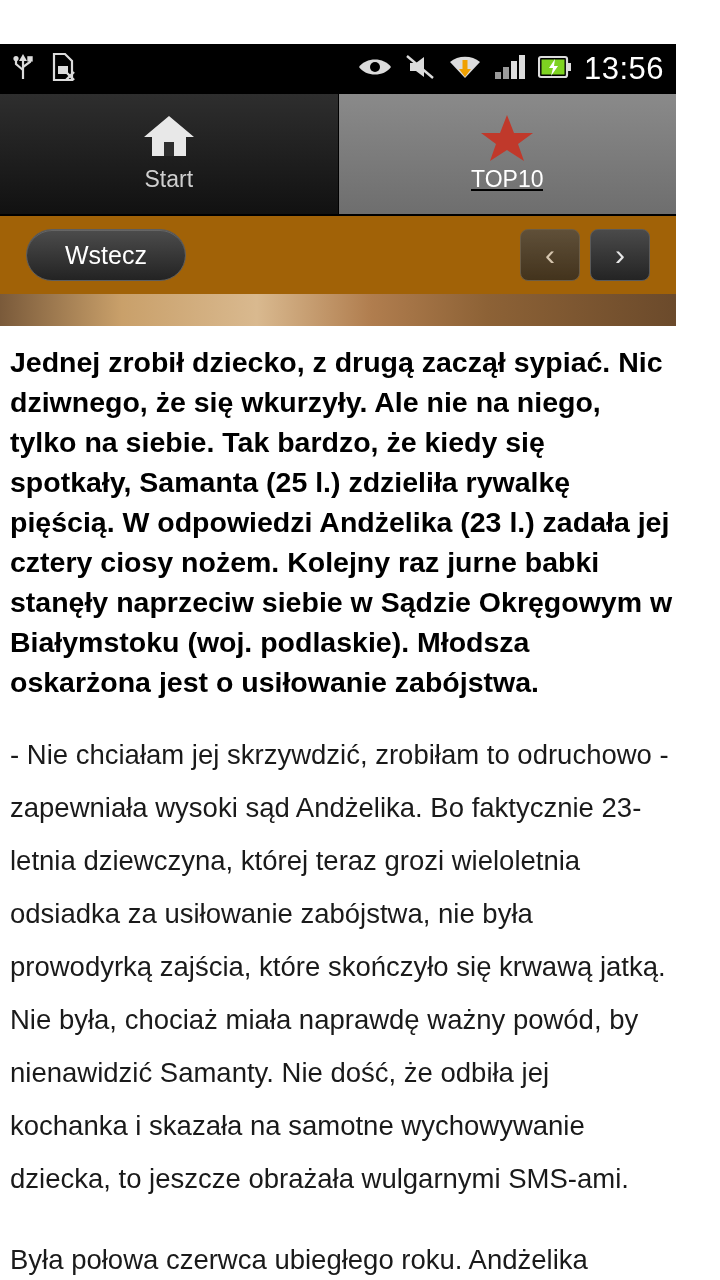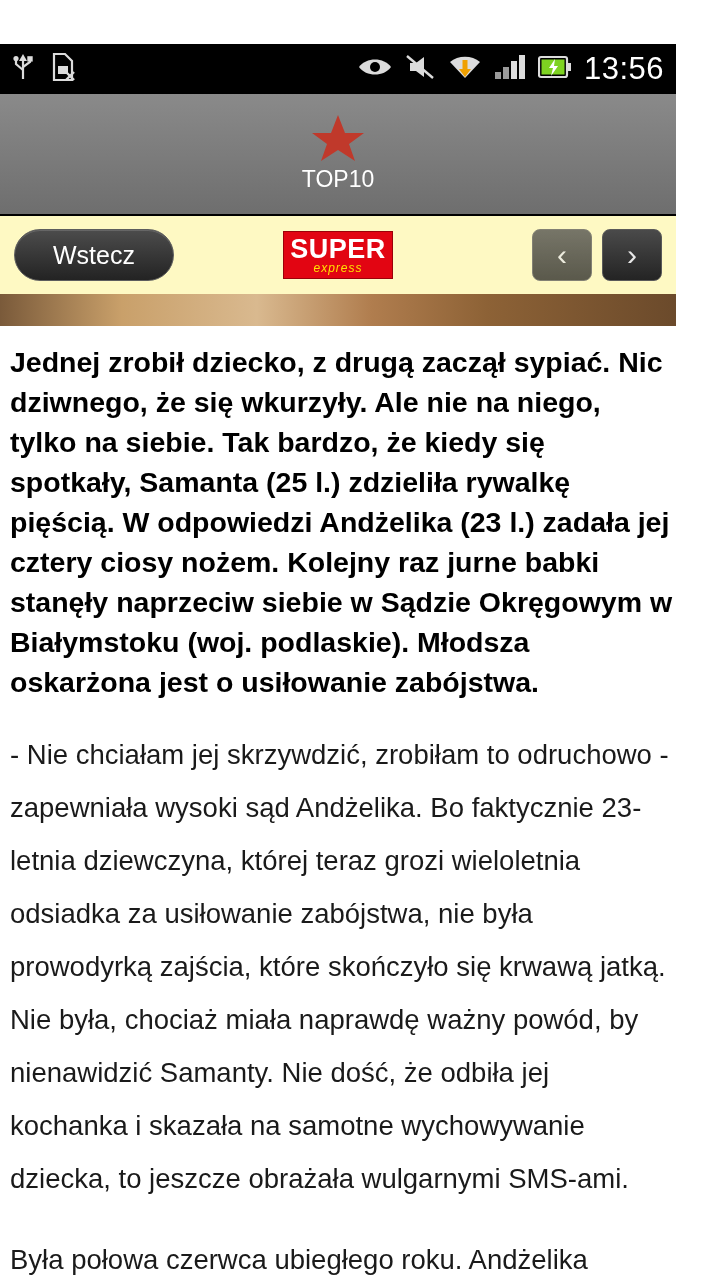--- a/index.html
+++ b/index.html
@@ -34,33 +34,33 @@
   }
   .tab {
     flex: 1 1 0; position: relative;
     display: flex; flex-direction: column;
     align-items: center; justify-content: flex-start;
     padding-top: 14px;
     border-right: 1px solid #000;
     background: linear-gradient(#2e2e2e, #111111);
   }
   .tab:last-child { border-right: none; }
-  .tab.active { background: linear-gradient(#8a8a8a, #6e6e6e); }
+  .tab.active { background: linear-gradient(#8a8a8a, #6e6e6e); text-decoration: underline; }
   .tab .glyph { height: 56px; display: flex; align-items: center; justify-content: center; }
   .tab .tlabel {
     font-size: 23px; color: #cfcfcf; margin-top: 2px;
     white-space: nowrap; overflow: hidden;
   }
   .tab.active .tlabel { color: #ffffff; }
 
   
   .navbar {
-    height: 78px; background: #fef9c3;
+    height: 78px; background: #a16207;
     display: flex; align-items: center;
-    padding: 0 14px; position: relative;
+    padding: 0 26px; position: relative;
   }
   .btn-back {
     width: 160px; height: 52px; border-radius: 26px;
     background: linear-gradient(#4c4c4c, #232323);
     border: 1px solid #5d5d5d;
     color: #ffffff; font-size: 25px;
     display: flex; align-items: center; justify-content: center;
     box-shadow: 0 1px 0 rgba(255,255,255,0.15) inset;
   }
   .brand {
@@ -181,42 +181,47 @@
           <rect x="3.5" y="5.5" width="23" height="15" fill="#7ed321"></rect>
           <polygon points="17,5 11,14 15,14 13,22 20,12 16,12" fill="#ffffff"></polygon>
         </svg>
       </span>
     </div>
     <div class="sb-clock">13:56</div>
   </div>
 
   <div class="tabbar">
 
+    <div class="tab">
+      <span class="glyph">
+        <svg width="56" height="50" viewBox="0 0 56 50">
+          <polygon points="28,5 53,26 45,26 45,45 11,45 11,26 3,26" fill="#e8e8e8"></polygon>
+          <rect x="23" y="31" width="10" height="14" fill="#2e2e2e"></rect>
+        </svg>
+      </span>
+      <span class="tlabel">Start</span>
+    </div>
 
     <div class="tab active">
       <span class="glyph">
         <svg width="56" height="50" viewBox="0 0 56 50">
           <polygon points="28,4 35,22 54,22 39,33 45,50 28,39 11,50 17,33 2,22 21,22" fill="#c0392b"></polygon>
         </svg>
       </span>
       <span class="tlabel">TOP10</span>
     </div>
 
 
 
 
   </div>
 
   <div class="navbar">
     <div class="btn-back">Wstecz</div>
 
-    <div class="brand">
-      <span class="b1">SUPER</span>
-      <span class="b2">express</span>
-    </div>
 
     <div class="nav-arrows">
       <div class="arrowbtn dim">
         <span class="chev">‹</span>
       </div>
       <div class="arrowbtn">
         <span class="chev">›</span>
       </div>
     </div>
   </div>

